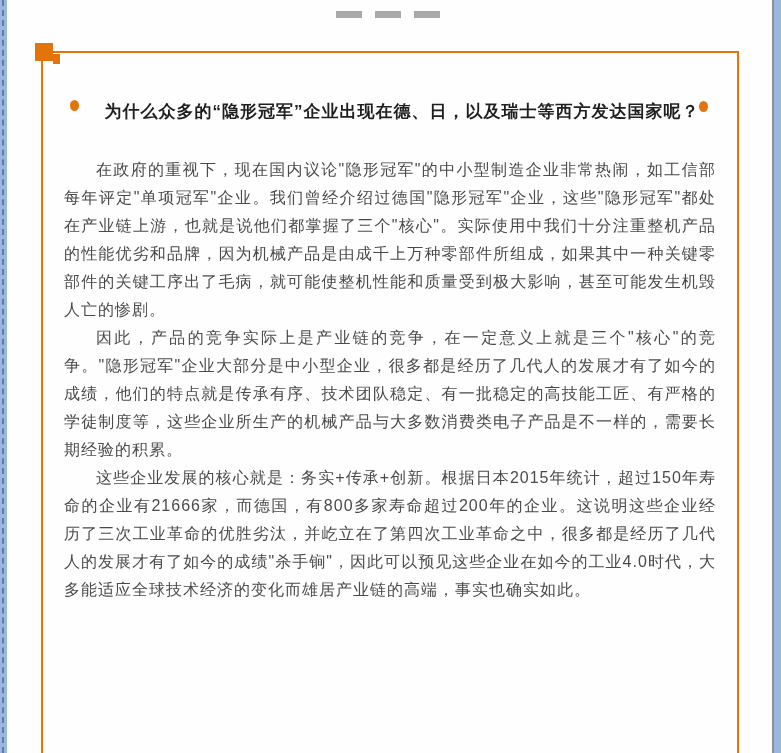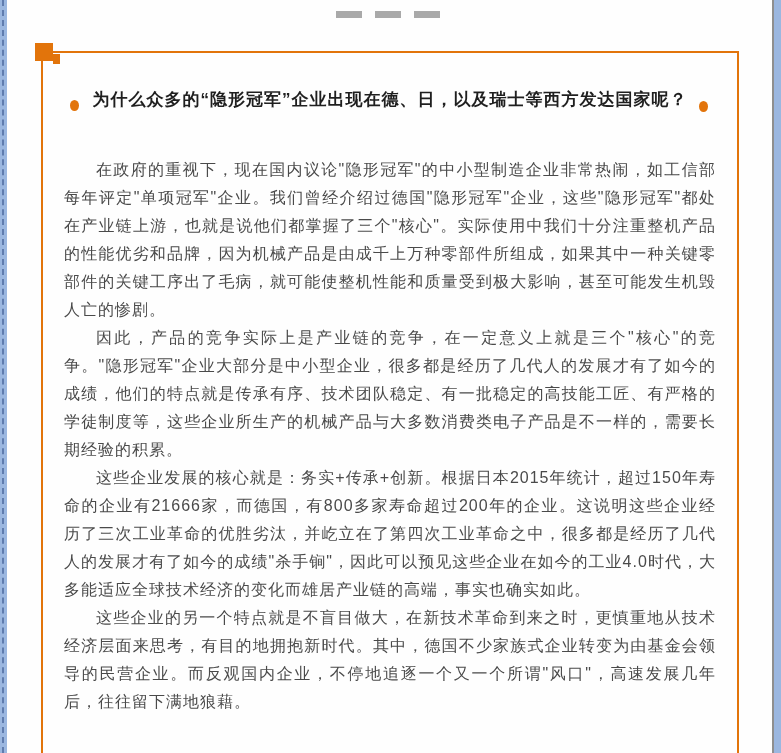--- a/index.html
+++ b/index.html
@@ -51,21 +51,21 @@
     width: 18px; height: 18px; background: #e2740b;
   }
   .corner-small {
     position: absolute; left: 53px; top: 54px;
     width: 7px; height: 10px; background: #e2740b;
   }
 
   
   .article-title {
     position: absolute; left: 90px; top: 83px; width: 600px;
-    margin: 0;
+    margin: 12px;
     text-align: center;
     font-size: 17px;
     font-weight: bold;
     color: #1f1f1f;
     line-height: 34px;
     letter-spacing: 1px;
   }
   .dot {
     position: absolute;
     width: 9px; height: 11px;
@@ -106,14 +106,13 @@
 <div class="corner-small"></div>
 
 <div class="dot dot-left"></div>
 <h1 class="article-title">为什么众多的“隐形冠军”企业出现在德、日，以及瑞士等西方发达国家呢？</h1>
 <div class="dot dot-right"></div>
 
 <div class="content">
   <p>在政府的重视下，现在国内议论"隐形冠军"的中小型制造企业非常热闹，如工信部每年评定"单项冠军"企业。我们曾经介绍过德国"隐形冠军"企业，这些"隐形冠军"都处在产业链上游，也就是说他们都掌握了三个"核心"。实际使用中我们十分注重整机产品的性能优劣和品牌，因为机械产品是由成千上万种零部件所组成，如果其中一种关键零部件的关键工序出了毛病，就可能使整机性能和质量受到极大影响，甚至可能发生机毁人亡的惨剧。</p>
   <p>因此，产品的竞争实际上是产业链的竞争，在一定意义上就是三个"核心"的竞争。"隐形冠军"企业大部分是中小型企业，很多都是经历了几代人的发展才有了如今的成绩，他们的特点就是传承有序、技术团队稳定、有一批稳定的高技能工匠、有严格的学徒制度等，这些企业所生产的机械产品与大多数消费类电子产品是不一样的，需要长期经验的积累。</p>
   <p>这些企业发展的核心就是：务实+传承+创新。根据日本2015年统计，超过150年寿命的企业有21666家，而德国，有800多家寿命超过200年的企业。这说明这些企业经历了三次工业革命的优胜劣汰，并屹立在了第四次工业革命之中，很多都是经历了几代人的发展才有了如今的成绩"杀手锏"，因此可以预见这些企业在如今的工业4.0时代，大多能适应全球技术经济的变化而雄居产业链的高端，事实也确实如此。</p>
-  <p>这些企业的另一个特点就是不盲目做大，在新技术革命到来之时，更慎重地从技术经济层面来思考，有目的地拥抱新时代。其中，德国不少家族式企业转变为由基金会领导的民营企业。而反观国内企业，不停地追逐一个又一个所谓"风口"，高速发展几年后，往往留下满地狼藉。</p>
 </div>
 
 </body></html>

